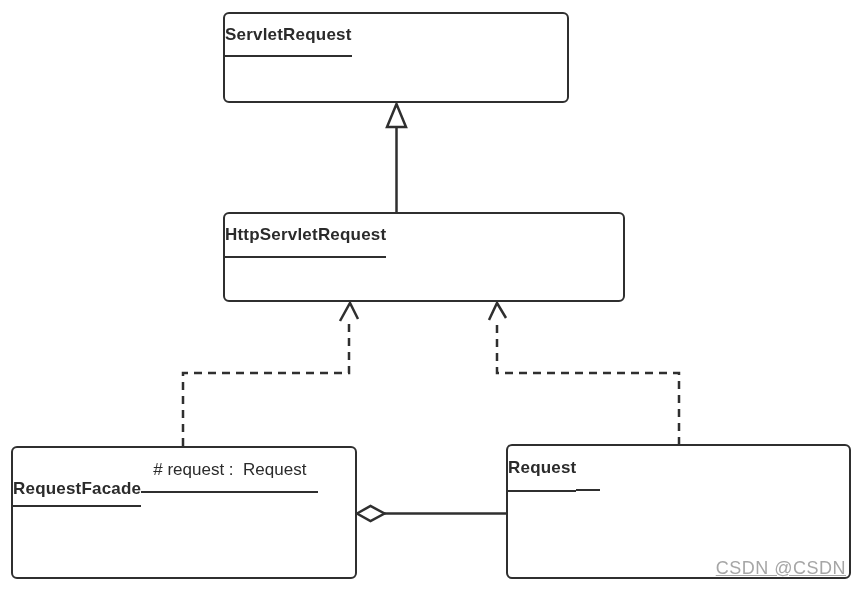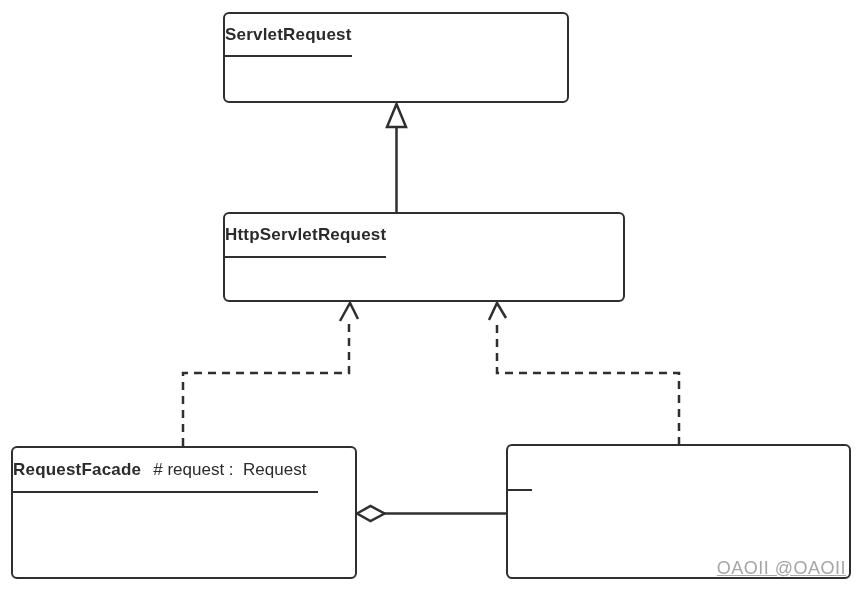--- a/index.html
+++ b/index.html
@@ -107,25 +107,26 @@
     <div class="uml-title" style="height:43px;">ServletRequest</div>
     <div class="uml-comp last"></div>
   </div>
 
   <div class="uml-class" style="left:223px; top:212px; width:402px; height:90px;">
     <div class="uml-title" style="height:44px;">HttpServletRequest</div>
     <div class="uml-comp last"></div>
   </div>
 
   <div class="uml-class" style="left:11px; top:446px; width:346px; height:133px;">
-    <div class="uml-title" style="height:45px;">RequestFacade</div>
+    <div class="uml-title" style="height:35px;margin-top:24px;">RequestFacade</div>
     <div class="uml-comp divided" style="height:45px;"># request :  Request</div>
     <div class="uml-comp last"></div>
   </div>
 
   <div class="uml-class" style="left:506px; top:444px; width:345px; height:135px;">
+    <div class="uml-title" style="height:46px;">Request</div>
     <div class="uml-comp divided" style="height:45px;"></div>
     <div class="uml-comp last"></div>
   </div>
 
-  <div class="watermark">OAOII @OAOII</div>
+  <div class="watermark">CSDN @CSDN</div>
 
 </div>
 
 </body></html>

